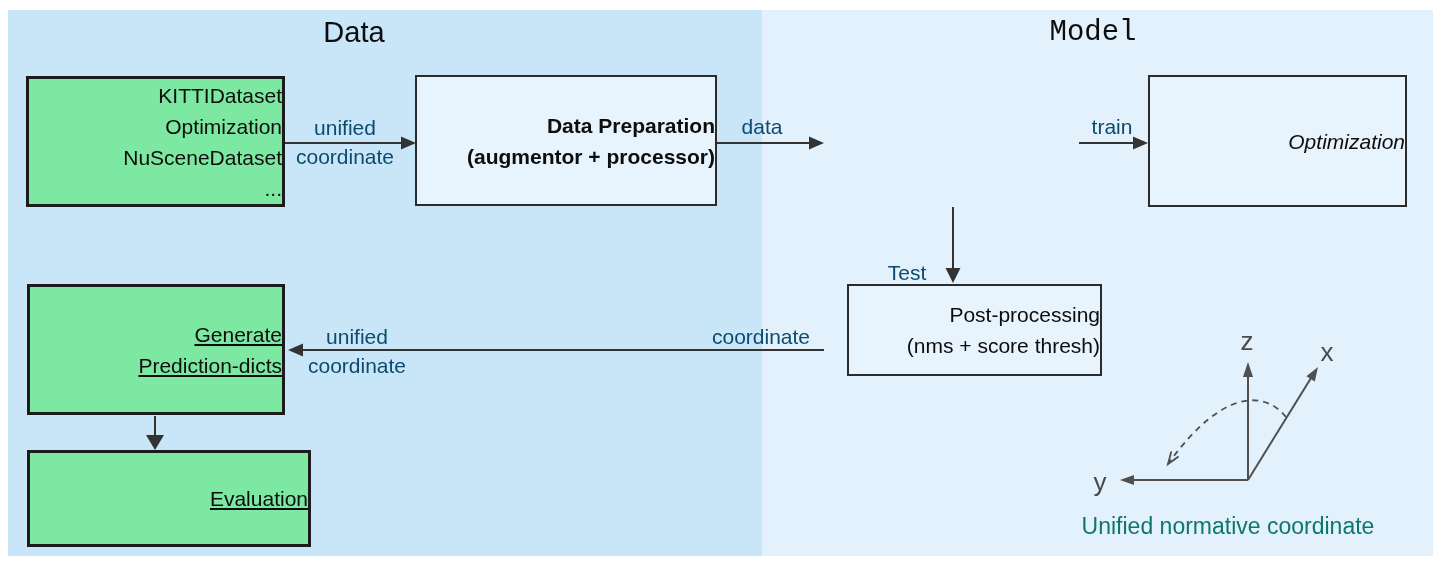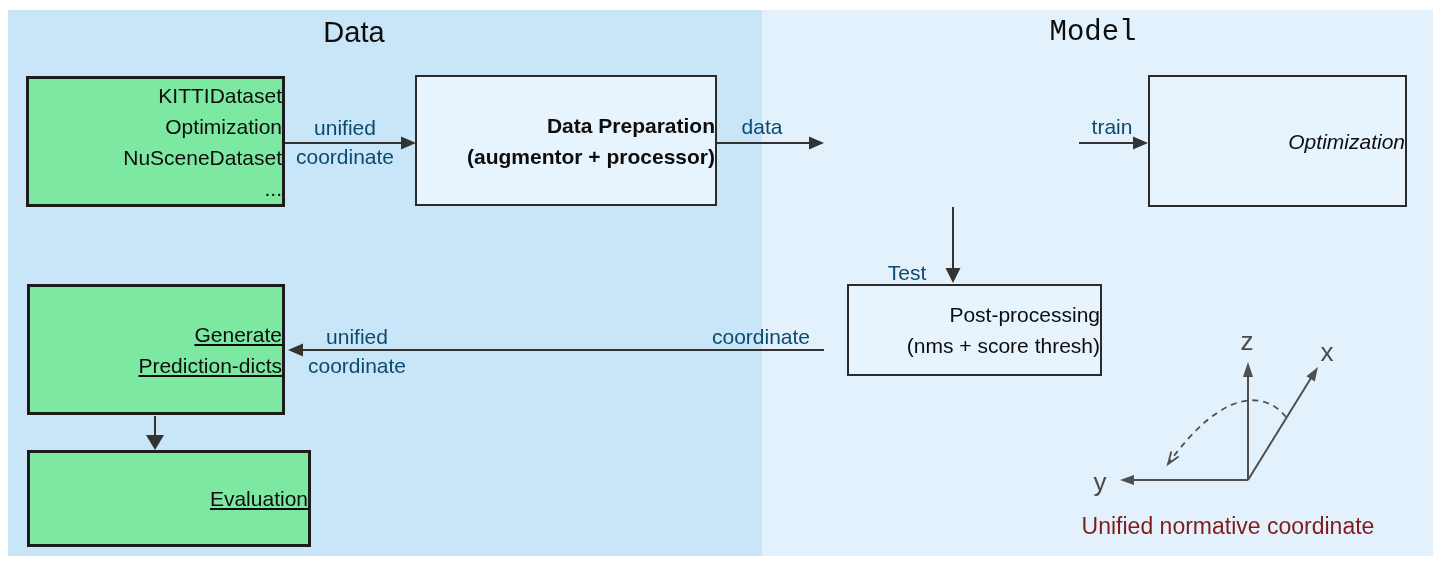--- a/index.html
+++ b/index.html
@@ -28,21 +28,21 @@
     position:absolute; transform:translate(-50%,-50%);
     font-size:21px; color:#0c4a6e; white-space:nowrap;
   }
 
   .axis-label {
     position:absolute; transform:translate(-50%,-50%);
     font-size:26px; color:#4a4a4a; white-space:nowrap;
   }
   .coord-caption {
     position:absolute; transform:translate(-50%,-50%);
-    font-size:23px; color:#7f1d1d; white-space:nowrap;
+    font-size:23px; color:#0f766e; white-space:nowrap;
   }
 
   svg.overlay { position:absolute; left:0; top:0; width:1440px; height:565px; pointer-events:none; }
   .edge-stroke { stroke:#333333; stroke-width:2; fill:none; }
   .edge-head   { fill:#333333; stroke:none; }
   .axis-stroke { stroke:#4f4f4f; stroke-width:2; fill:none; }
   .axis-head   { fill:#4f4f4f; stroke:none; }
   .arc-dashed  { stroke:#4f4f4f; stroke-width:1.8; fill:none; stroke-dasharray:6 5; }
 </style>
 </head>

